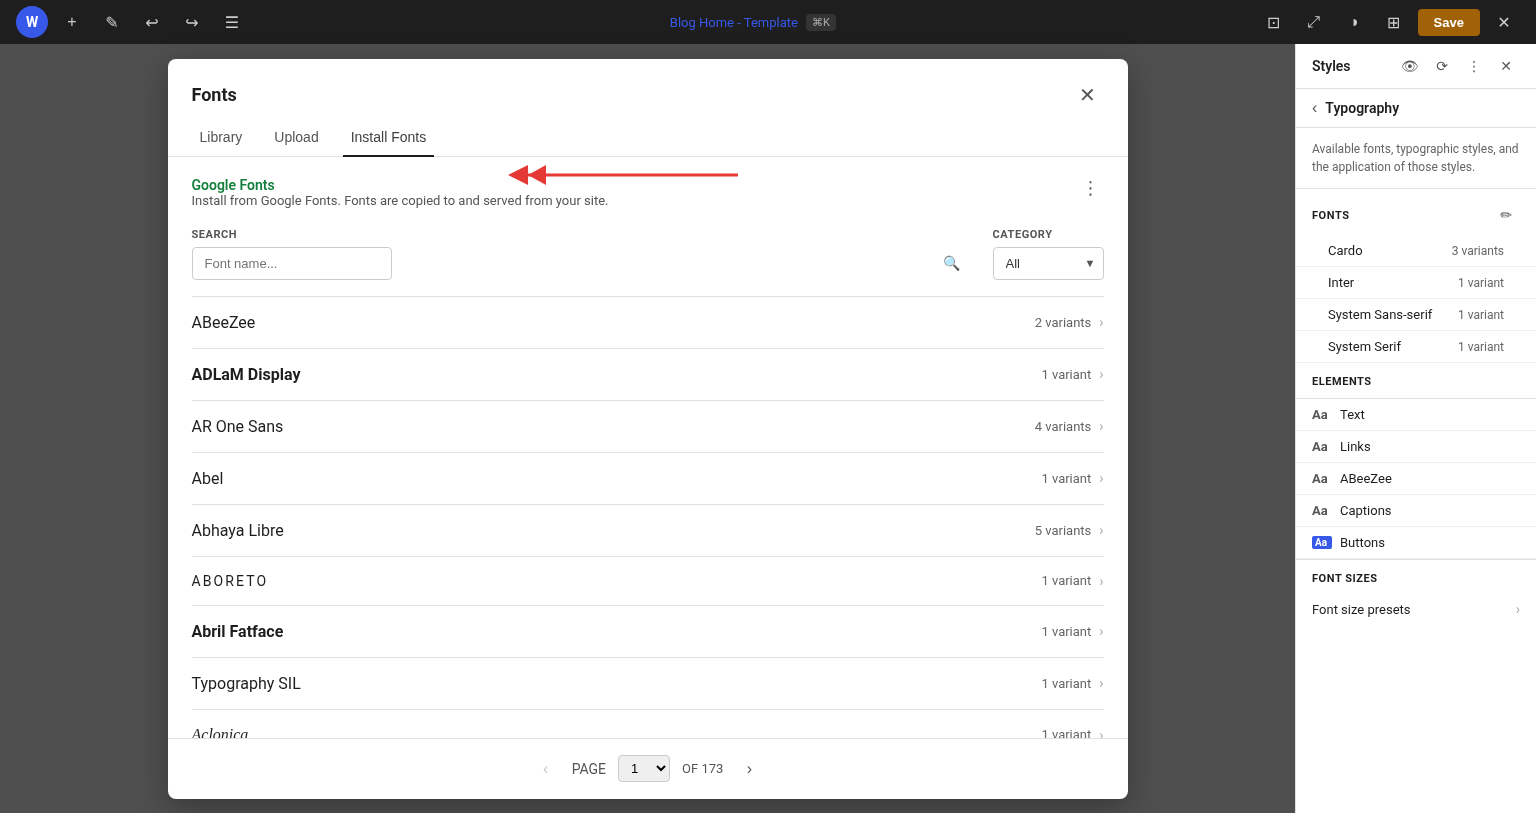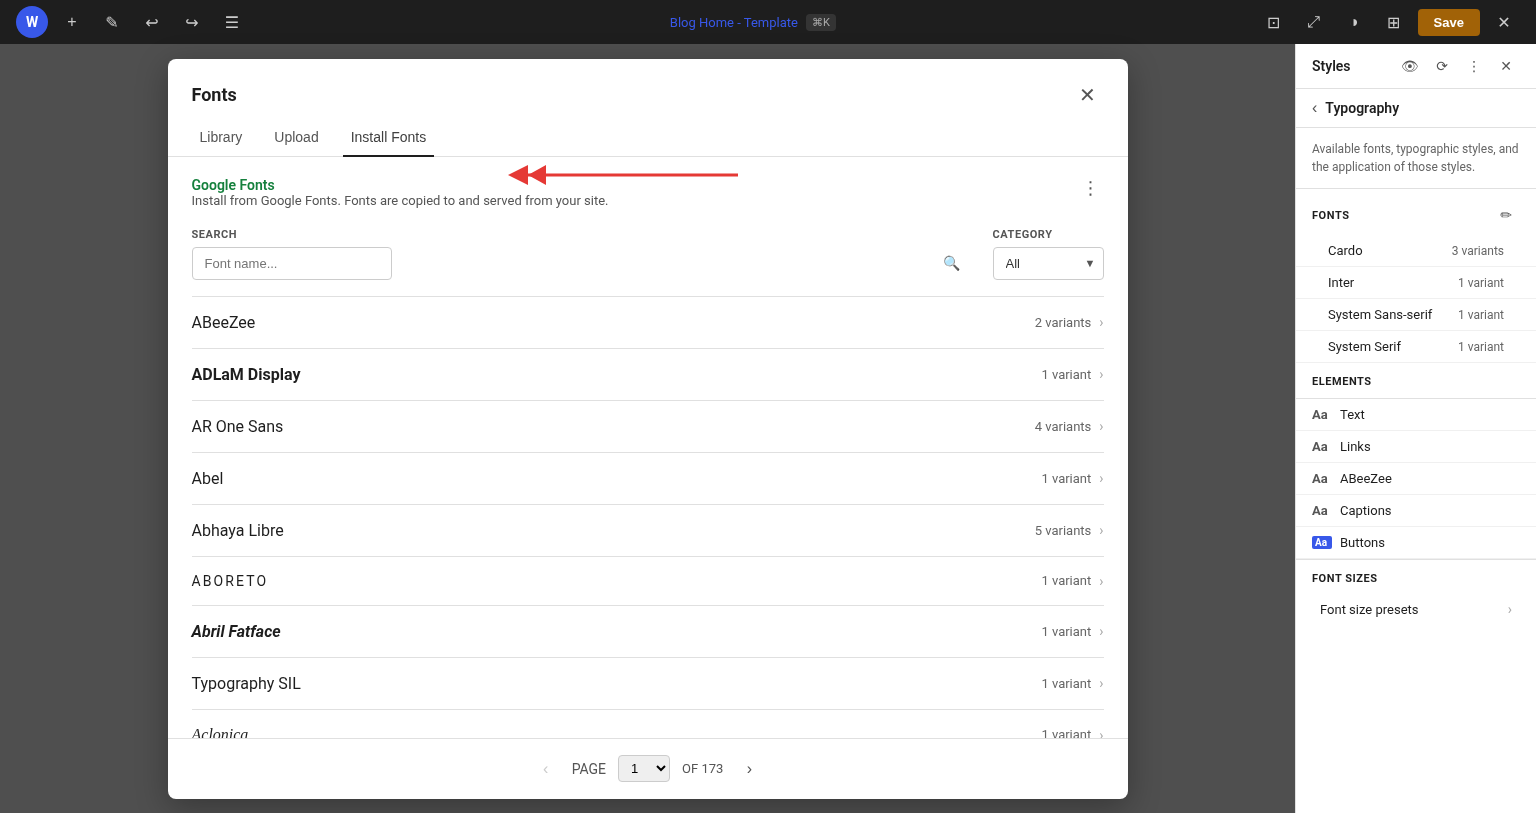--- a/index.html
+++ b/index.html
@@ -171,21 +171,21 @@
       color: #555;
       min-width: 20px;
     }
     .element-label { font-size: 13px; color: #1e1e1e; }
 
     .font-sizes-section { border-top: 1px solid #e0e0e0; }
     .font-size-item {
       display: flex;
       align-items: center;
       justify-content: space-between;
-      padding: 10px 24px;
+      padding: 10px 16px;
       cursor: pointer;
     }
     .font-size-label { font-size: 13px; color: #1e1e1e; }
     .chevron-right { color: #aaa; font-size: 14px; }
 
     
     .modal-overlay {
       position: absolute;
       top: 44px; left: 0;
       width: 1295px;
@@ -350,21 +350,21 @@
       display: flex;
       align-items: center;
       justify-content: space-between;
       padding: 16px 0;
       border-bottom: 1px solid #e0e0e0;
       cursor: pointer;
       gap: 45px;
     }
     .font-row-name { font-size: 16px; color: #1e1e1e; }
     .font-row-name.bold { font-weight: 700; }
-    .font-row-name.italic { font-style: italic; }
+    .font-row-name.italic { }
     .font-row-right {
       display: flex;
       align-items: center;
       gap: 8px;
       color: #666;
       font-size: 13px;
     }
     .font-row-chevron { color: #aaa; font-size: 14px; }
 
     

